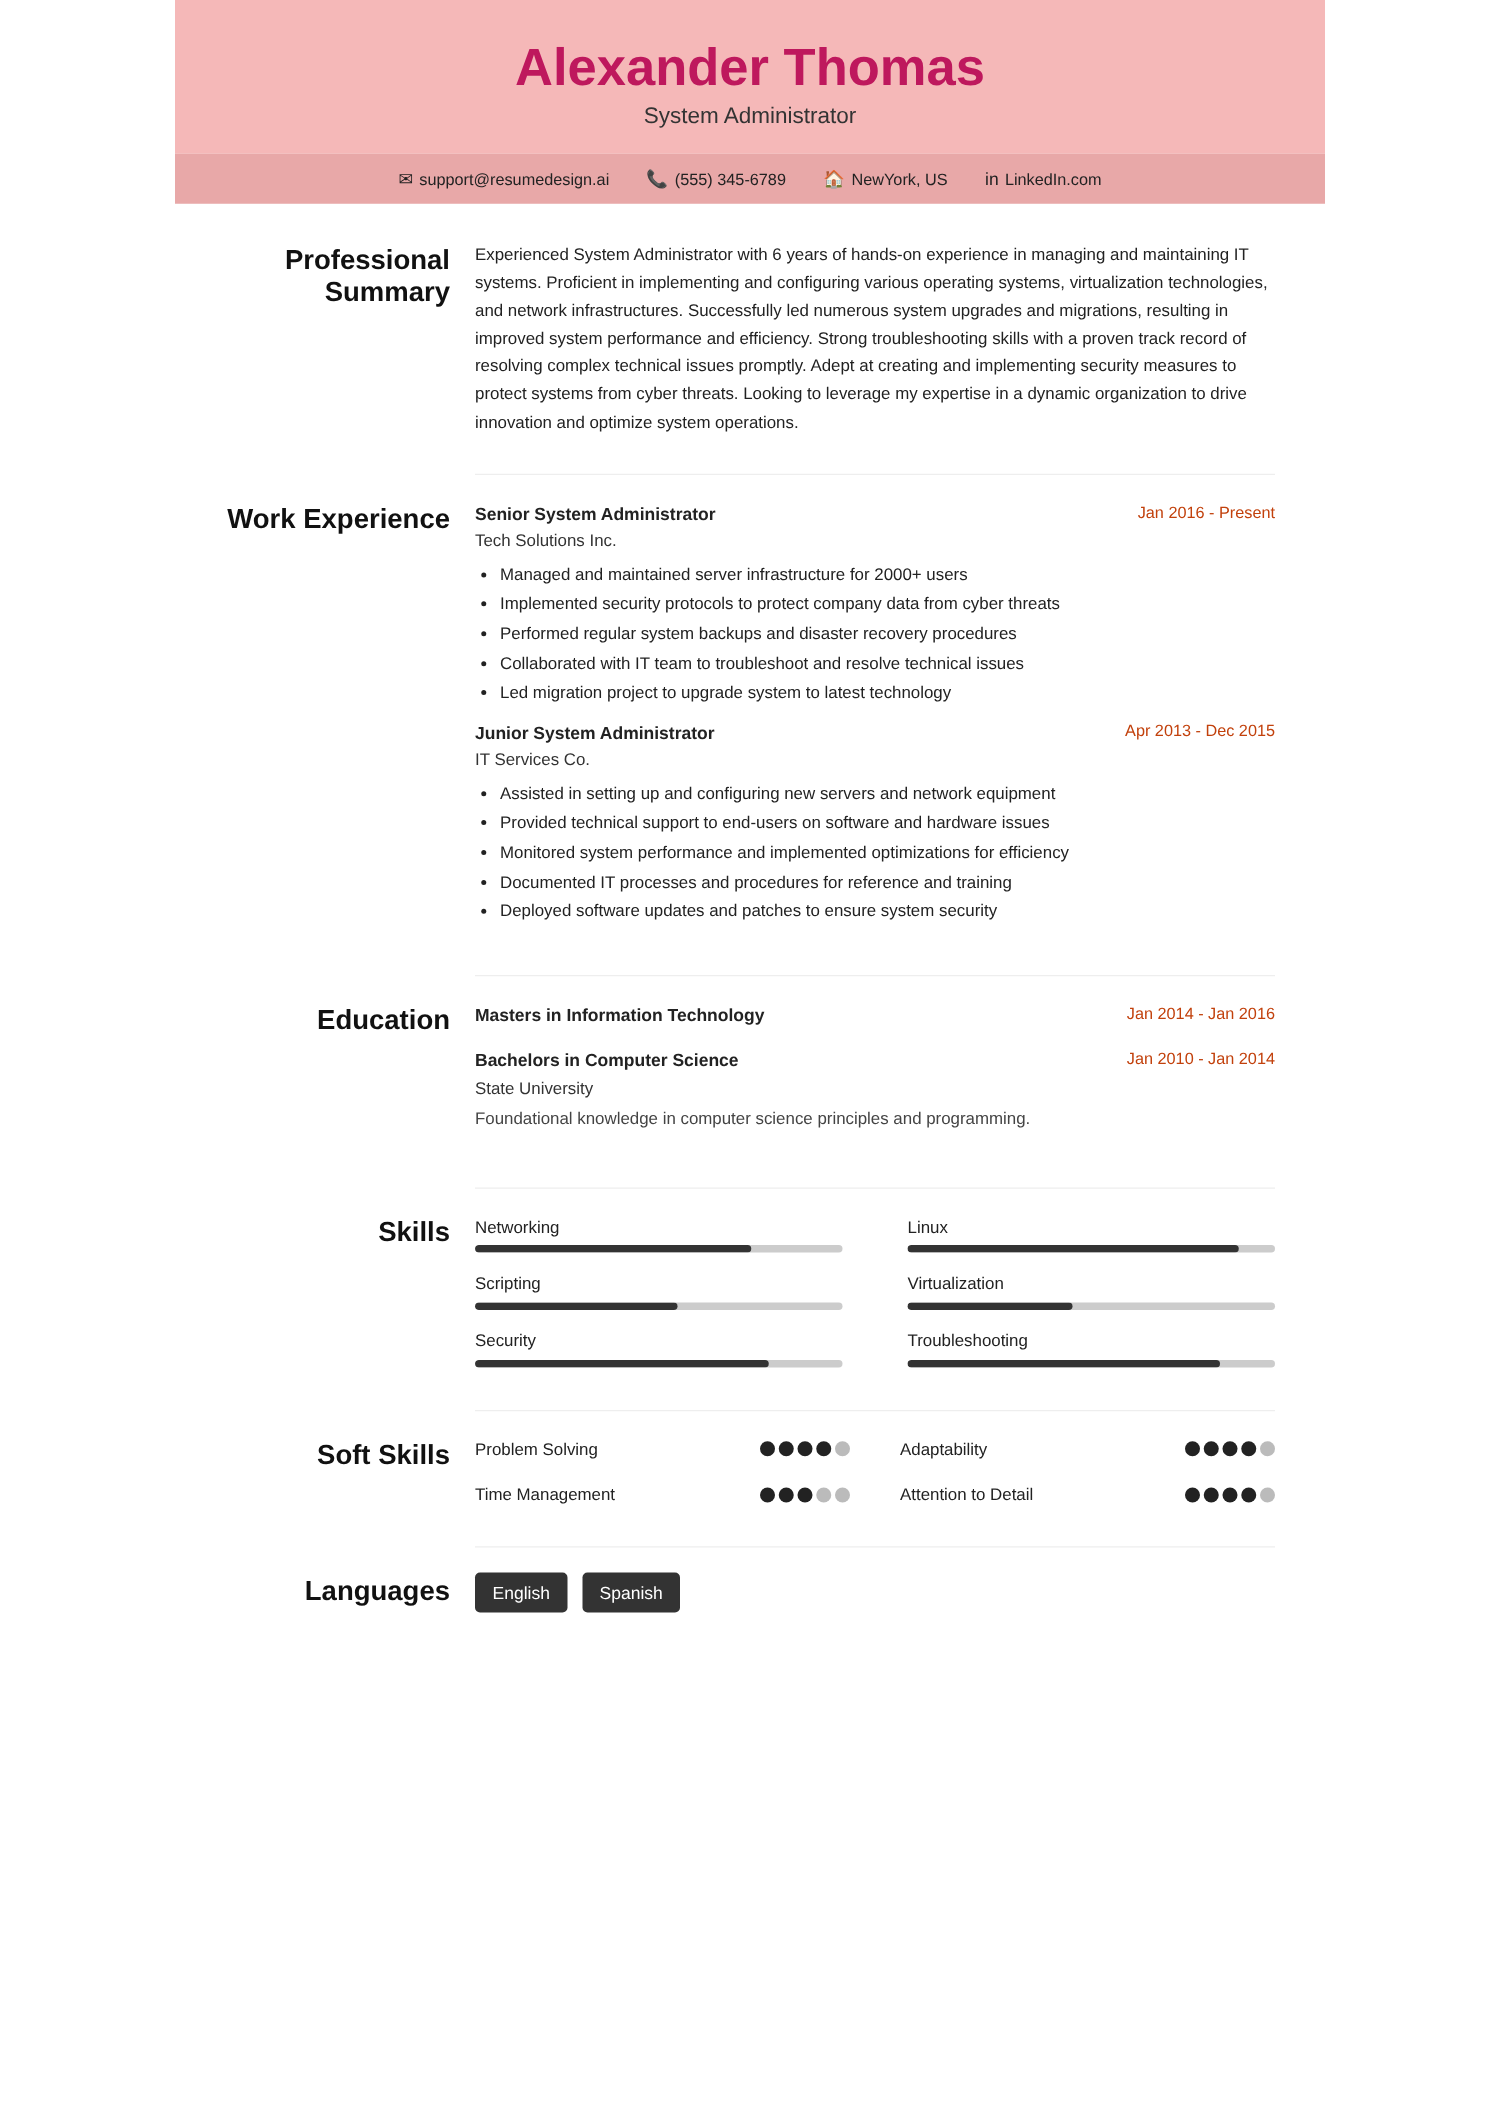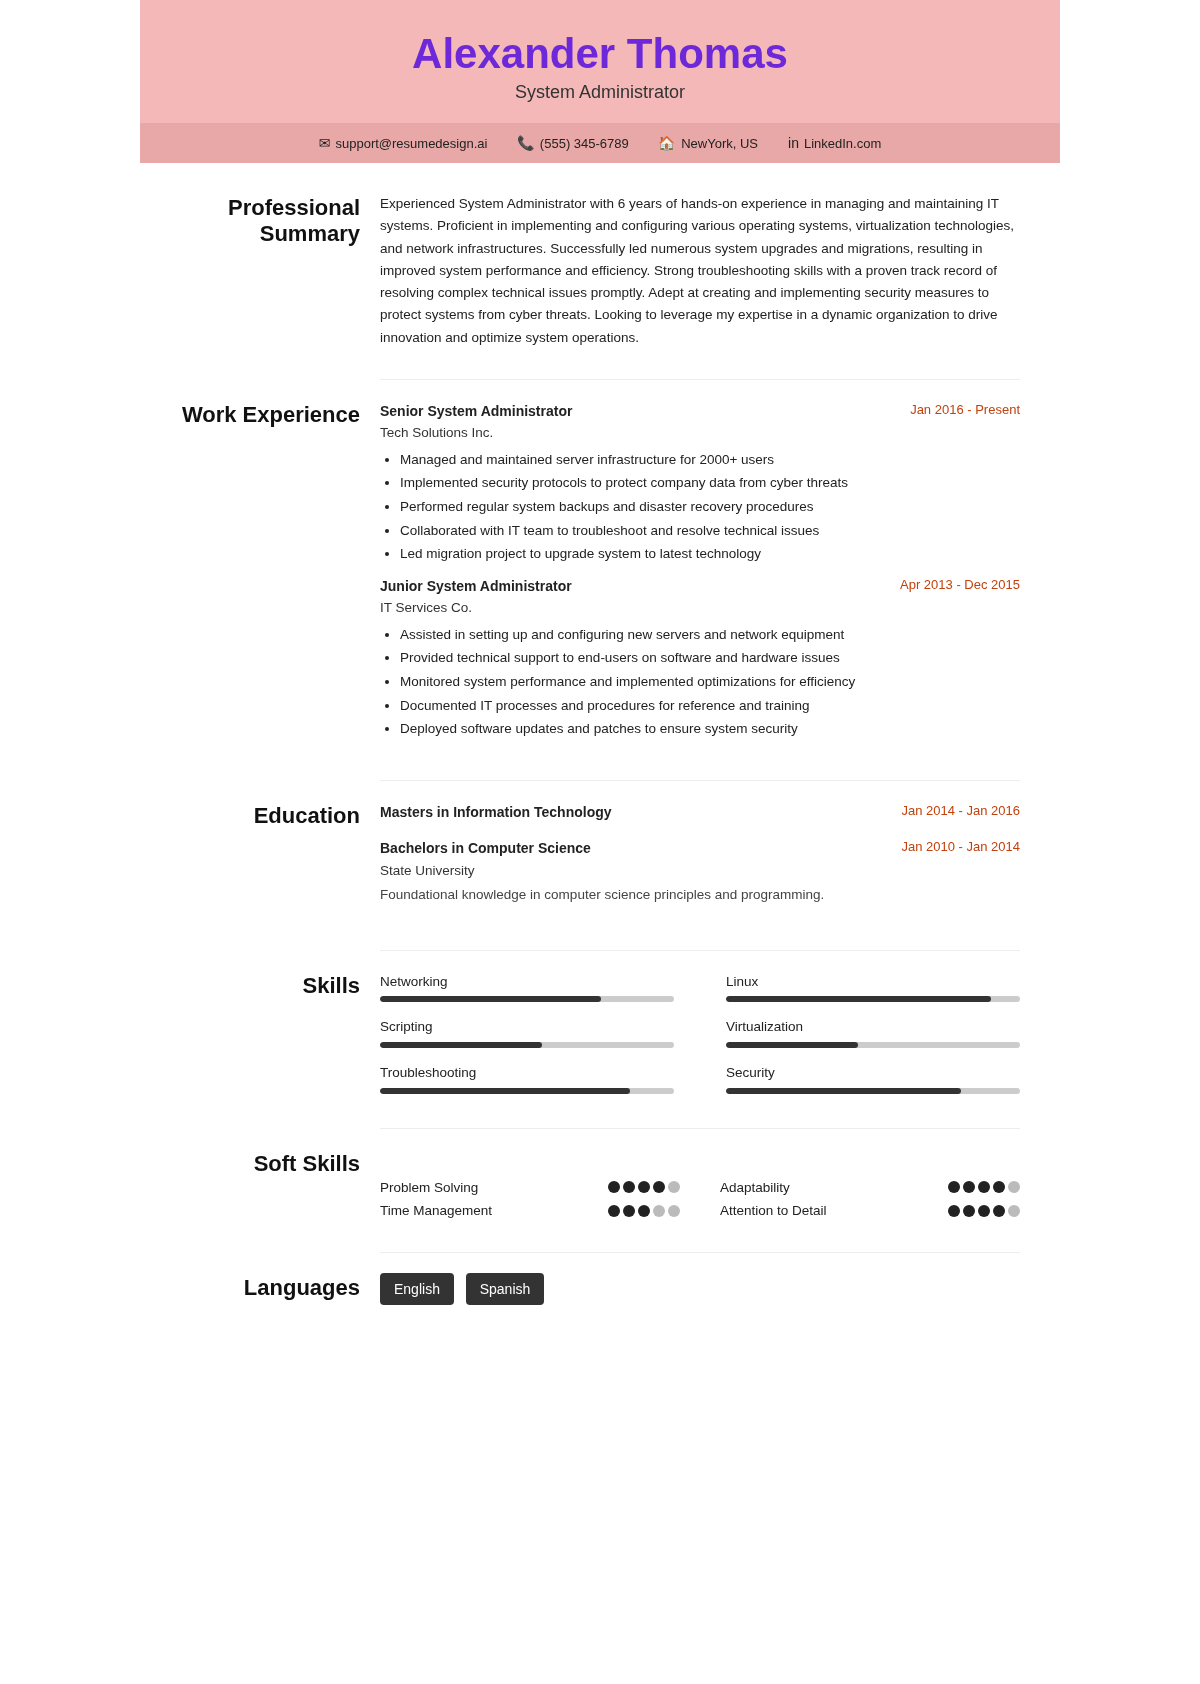--- a/index.html
+++ b/index.html
@@ -12,21 +12,21 @@
       font-size: 14px;
     }
     .header-top {
       background: #f5b8b8;
       padding: 30px 20px 20px 20px;
       text-align: center;
     }
     .header-top .name {
       font-size: 42px;
       font-weight: bold;
-      color: #6d28d9;
+      color: #be185d;
     }
     .header-top .title {
       font-size: 18px;
       color: #333;
       margin-top: 4px;
     }
     .header-contact {
       background: #e8a8a8;
       padding: 12px 20px;
       text-align: center;
@@ -135,22 +135,21 @@
       overflow: hidden;
     }
     .skill-bar-fill {
       height: 100%;
       background: #333;
       border-radius: 3px;
     }
     .soft-skills-grid {
       display: grid;
       grid-template-columns: 1fr 1fr;
-      gap: 2px 40px;
-      margin-top: 28px;
+      gap: 15px 40px;
     }
     .soft-skill-item {
       display: flex;
       align-items: center;
       justify-content: space-between;
     }
     .soft-skill-name {
       font-size: 13.5px;
     }
     .dots {
@@ -309,29 +308,29 @@
             </div>
         </div>
         <div class="skill-item">
           <div class="skill-name">Virtualization</div>
           <div class="skill-bar-bg">
               <div class="skill-bar-fill" style="width:45%"></div>
             </div>
         </div>
 
         <div class="skill-item">
+          <div class="skill-name">Security</div>
+          <div class="skill-bar-bg">
+              <div class="skill-bar-fill" style="width:80%"></div>
+            </div>
+        </div>
+        <div class="skill-item">
           <div class="skill-name">Troubleshooting</div>
           <div class="skill-bar-bg">
               <div class="skill-bar-fill" style="width:85%"></div>
-            </div>
-        </div>
-        <div class="skill-item">
-          <div class="skill-name">Security</div>
-          <div class="skill-bar-bg">
-              <div class="skill-bar-fill" style="width:80%"></div>
             </div>
         </div>
       </div>
     </div>
   </div>
 
   <hr class="section-divider">
 
   <div class="section" style="margin-top:20px;">
     <div class="section-label">Soft Skills</div>

